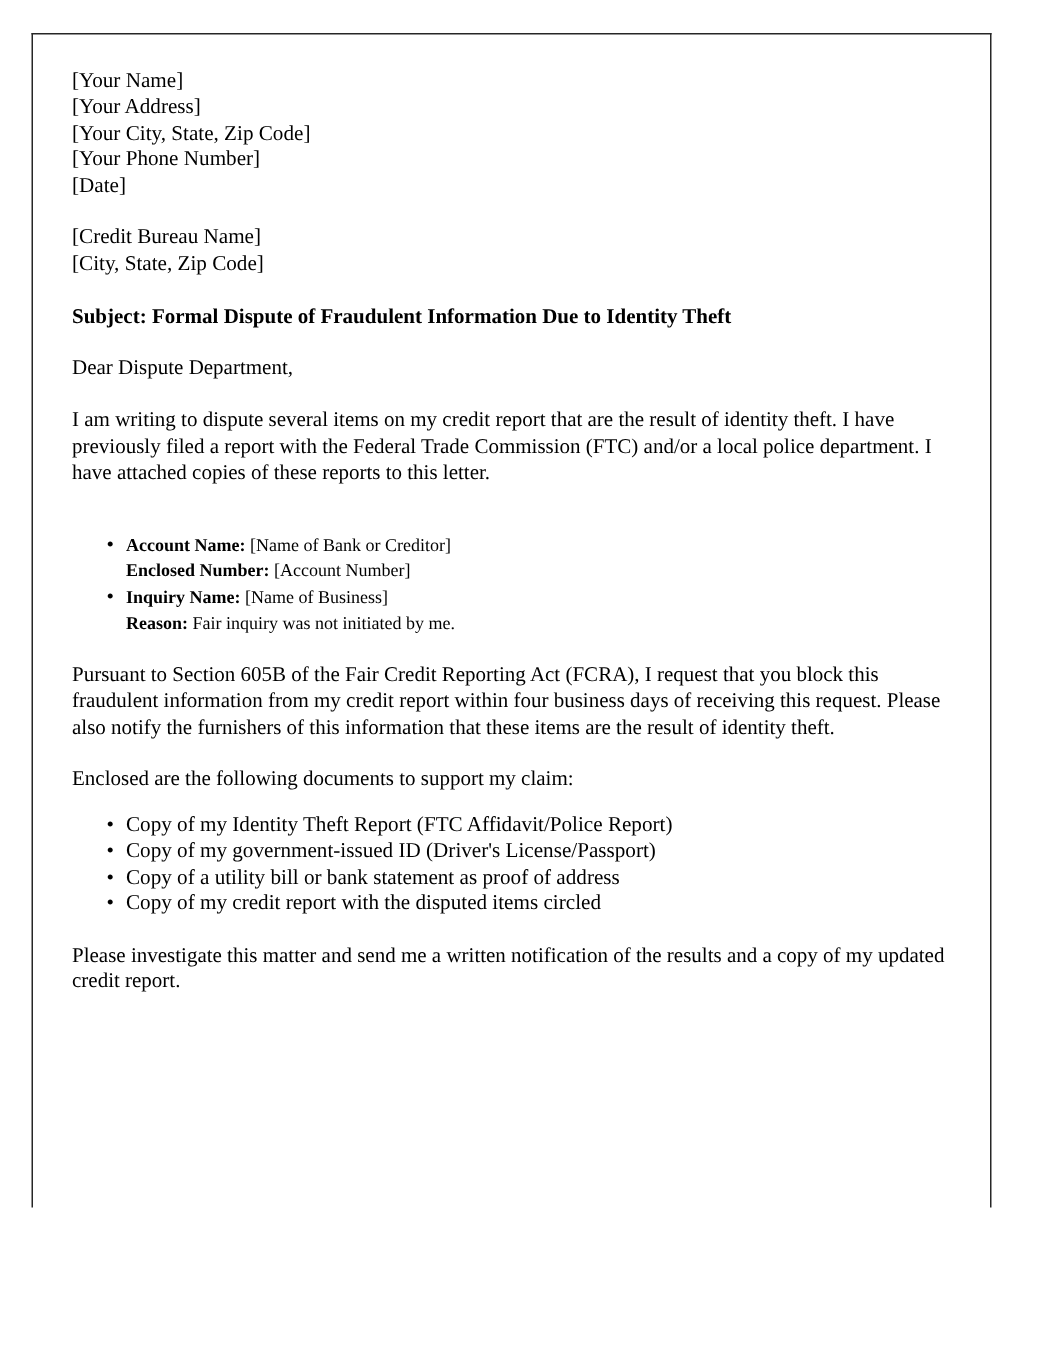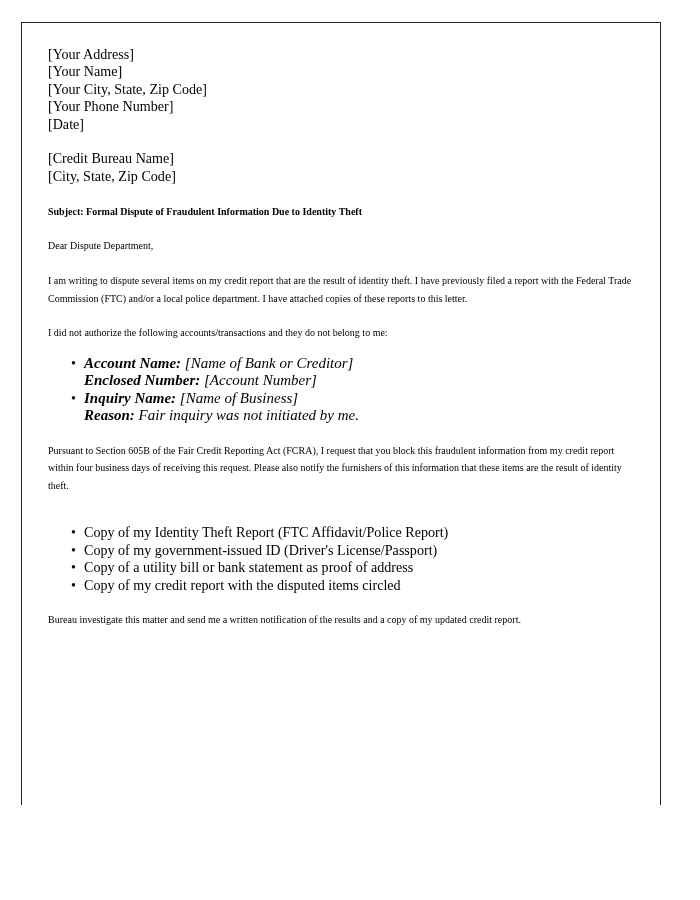--- a/index.html
+++ b/index.html
@@ -37,36 +37,36 @@
     right: 22px;
   }
 
   .line {
     font-size: 14.1px;
     line-height: 17.4px;
     white-space: pre;
   }
 
   .para {
-    font-size: 10px;
+    font-size: 14px;
     line-height: 17.4px;
     text-align: left;
     margin: 0;
   }
 
   .block-gap {
     height: 17.4px;
   }
 
   .half-gap {
     height: 13px;
   }
 
   .subject-line {
-    font-size: 10px;
+    font-size: 14px;
     line-height: 17.4px;
     font-weight: bold;
     white-space: pre;
   }
 
   ul.bullets {
     list-style: none;
     margin: 0;
     padding: 0;
   }
@@ -79,37 +79,36 @@
   ul.bullets > li::before {
     content: "\2022";
     position: absolute;
     left: 23px;
     top: 0;
     font-size: 14.1px;
     line-height: 17.4px;
   }
   .sub-line {
     display: block;
-    font-size: 15px;
+    font-size: 12px;
     line-height: 17.4px;
-    font-style: italic;
   }
   .lbl {
     font-weight: bold;
   }
 </style>
 </head>
 <body>
 
 <div id="page-sheet">
   <div id="letter-body">
 
     <div>
+      <div class="line">[Your Name]</div>
       <div class="line">[Your Address]</div>
-      <div class="line">[Your Name]</div>
       <div class="line">[Your City, State, Zip Code]</div>
       <div class="line">[Your Phone Number]</div>
       <div class="line">[Date]</div>
     </div>
 
     <div class="block-gap"></div>
 
     <div>
       <div class="line">[Credit Bureau Name]</div>
       <div class="line">[City, State, Zip Code]</div>
@@ -122,49 +121,49 @@
     <div class="block-gap"></div>
 
     <div class="para">Dear Dispute Department,</div>
 
     <div class="block-gap"></div>
 
     <p class="para">I am writing to dispute several items on my credit report that are the result of identity theft. I have previously filed a report with the Federal Trade Commission (FTC) and/or a local police department. I have attached copies of these reports to this letter.</p>
 
     <div class="block-gap"></div>
 
-    <p class="para">I did not authorize the following accounts/transactions and they do not belong to me:</p>
 
     <div class="half-gap"></div>
 
     <ul class="bullets">
       <li>
         <span class="sub-line"><span class="lbl">Account Name:</span><span> [Name of Bank or Creditor]</span></span>
         <span class="sub-line"><span class="lbl">Enclosed Number:</span><span> [Account Number]</span></span>
       </li>
       <li>
         <span class="sub-line"><span class="lbl">Inquiry Name:</span><span> [Name of Business]</span></span>
         <span class="sub-line"><span class="lbl">Reason:</span><span> Fair inquiry was not initiated by me.</span></span>
       </li>
     </ul>
 
     <div class="block-gap"></div>
 
     <p class="para">Pursuant to Section 605B of the Fair Credit Reporting Act (FCRA), I request that you block this fraudulent information from my credit report within four business days of receiving this request. Please also notify the furnishers of this information that these items are the result of identity theft.</p>
 
     <div class="block-gap"></div>
 
+    <p class="para">Enclosed are the following documents to support my claim:</p>
 
     <div class="half-gap"></div>
 
     <ul class="bullets">
       <li>Copy of my Identity Theft Report (FTC Affidavit/Police Report)</li>
       <li>Copy of my government-issued ID (Driver's License/Passport)</li>
       <li>Copy of a utility bill or bank statement as proof of address</li>
       <li>Copy of my credit report with the disputed items circled</li>
     </ul>
 
     <div class="block-gap"></div>
 
-    <p class="para">Bureau investigate this matter and send me a written notification of the results and a copy of my updated credit report.</p>
+    <p class="para">Please investigate this matter and send me a written notification of the results and a copy of my updated credit report.</p>
 
   </div>
 </div>
 
 </body></html>

